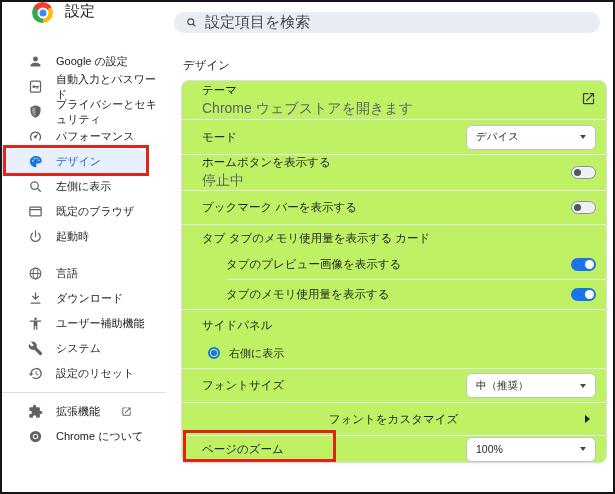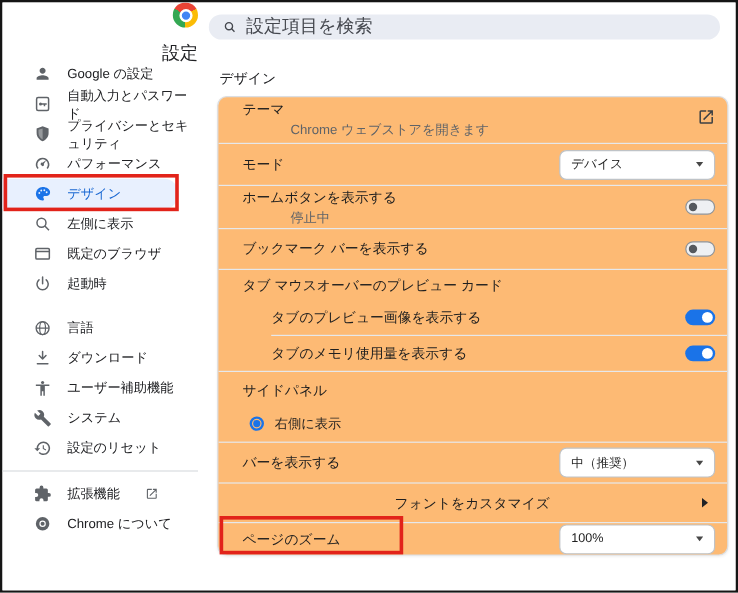--- a/index.html
+++ b/index.html
@@ -6,21 +6,21 @@
   html,body { background:#fff; }
   body { font-family: "Liberation Sans","DejaVu Sans",sans-serif; color:#1f1f1f; }
   #screen {
     position: relative; width: 615px; height: 494px;
     border: 2px solid #151515; background: #fff; overflow: hidden;
     display: flex;
   }
 
   
   .sidebar { width: 163px; flex: 0 0 163px; background:#fff; position: relative; }
-  .sb-header { height: 47px; display:flex; align-items:flex-end; gap:12px; padding: 0 0 0 30px; flex-direction: column; }
+  .sb-header { height: 47px; display:flex; align-items:flex-start; gap:12px; padding: 0 0 0 30px; }
   .chrome-logo { width:21px; height:21px; border-radius:50%; position:relative; flex:0 0 21px;
     background: conic-gradient(from 300deg, #ea4335 0 120deg, #fbbc05 0 240deg, #34a853 0 360deg); }
   .chrome-logo .inner { position:absolute; left:50%; top:50%; transform:translate(-50%,-50%);
     width:11px; height:11px; border-radius:50%; background:#4285f4; border:2px solid #fff; }
   .sb-title { font-size:15px; color:#202124; }
   .nav-item { height:25px; display:flex; align-items:center; gap:13px; padding-left:26px;
     font-size:11px; color:#202124; cursor:pointer; position:relative; }
   .nav-item .nicon { width:15px; height:15px; flex:0 0 15px; display:flex; align-items:center; justify-content:center; }
   .nav-item .nicon svg { width:15px; height:15px; fill:#5f6368; stroke:#5f6368; }
   .nav-item[data-state="selected"] { background:#e8f0fe; border-radius:0 14px 14px 0; margin-right:16px; color:#1967d2; }
@@ -30,27 +30,27 @@
   .ext-mini { margin-left:8px; display:inline-flex; }
   .ext-mini svg { width:11px; height:11px; fill:#5f6368; }
 
   
   .main { flex:1; padding-top:10px; position:relative; background:#fff; }
   .search-pill { margin:0 13px 0 9px; height:21px; border-radius:11px; background:#e9ecf3;
     display:flex; align-items:center; gap:8px; padding:0 12px; }
   .search-pill svg { width:11px; height:11px; fill:none; stroke:#44474e; stroke-width:2.4; }
   .search-ph { font-size:15px; color:#44474e; }
   .section-label { margin:25px 0 8px 18px; height:14px; font-size:11.5px; color:#202124; }
-  .card { margin:8px 6px 0 16px; border:1px solid #dbdee2; border-radius:8px; background:#fdba74;
+  .card { margin:8px 6px 0 16px; border:1px solid #dbdee2; border-radius:8px; background:#bef264;
     box-shadow: 0 1px 2px rgba(60,64,67,0.08); overflow:hidden; }
   .row { display:flex; align-items:center; padding:0 10px 0 20px; }
   .divider { height:1px; background:#e6e8eb; }
   .inner-divider { height:1px; background:#e6e8eb; margin-left:44px; }
   .row-title { font-size:11.5px; color:#1f1f1f; }
-  .row-sub { font-size:11px; color:#5f6368; margin-top:2px;margin-left:40px; }
+  .row-sub { font-size:14px; color:#5f6368; margin-top:2px; }
   .grow { flex:1; }
   .indent { padding-left:44px;gap:48px; }
   .r-theme { height:38px; }
   .r-mode { height:34px; }
   .r-home { height:35px; }
   .r-bookmarks { height:33px; }
   .r-tabhover-label { height:25px; align-items:flex-end; padding-bottom:4px; }
   .r-sub { height:29px; }
   .r-sidepanel-label { height:28px; align-items:flex-end; padding-bottom:5px; }
   .r-radio1 { height:30px; }
@@ -297,21 +297,21 @@
       </div>
 
       <div class="divider"></div>
       <div class="row r-bookmarks">
         <div class="row-title grow">ブックマーク バーを表示する</div>
         <span class="toggle" data-state="off"></span>
       </div>
 
       <div class="divider"></div>
       <div class="row r-tabhover-label">
-        <div class="row-title">タブ マウスオーバーのプレビュー カード</div>
+        <div class="row-title">タブ タブのメモリ使用量を表示する カード</div>
       </div>
       <div class="row r-sub indent">
         <div class="row-title grow">タブのプレビュー画像を表示する</div>
         <span class="toggle" data-state="on"></span>
       </div>
       <div class="inner-divider"></div>
       <div class="row r-sub indent">
         <div class="row-title grow">タブのメモリ使用量を表示する</div>
         <span class="toggle" data-state="on"></span>
       </div>
@@ -320,21 +320,21 @@
       <div class="row r-sidepanel-label">
         <div class="row-title">サイドパネル</div>
       </div>
       <div class="row r-radio1 radio-row">
         <span class="radio" data-state="checked"></span>
         <span class="radio-label">右側に表示</span>
       </div>
 
       <div class="divider"></div>
       <div class="row r-fontsize">
-        <div class="row-title grow">バーを表示する</div>
+        <div class="row-title grow">フォントサイズ</div>
         <div class="select">
           <span class="sel-val">中（推奨）</span>
           <span class="caret"></span>
         </div>
       </div>
 
       <div class="divider"></div>
       <div class="row r-customize">
         <div class="row-title grow">フォントをカスタマイズ</div>
         <span class="chev"></span>

